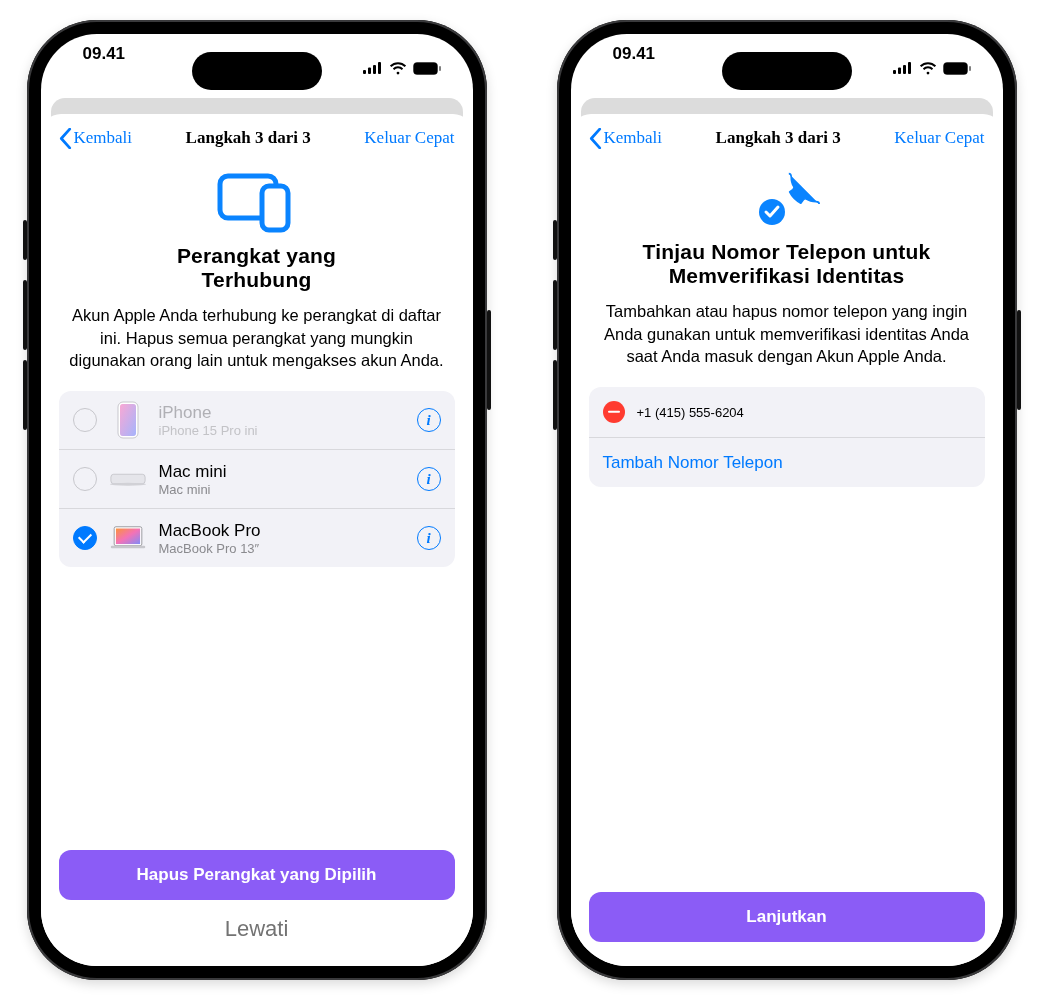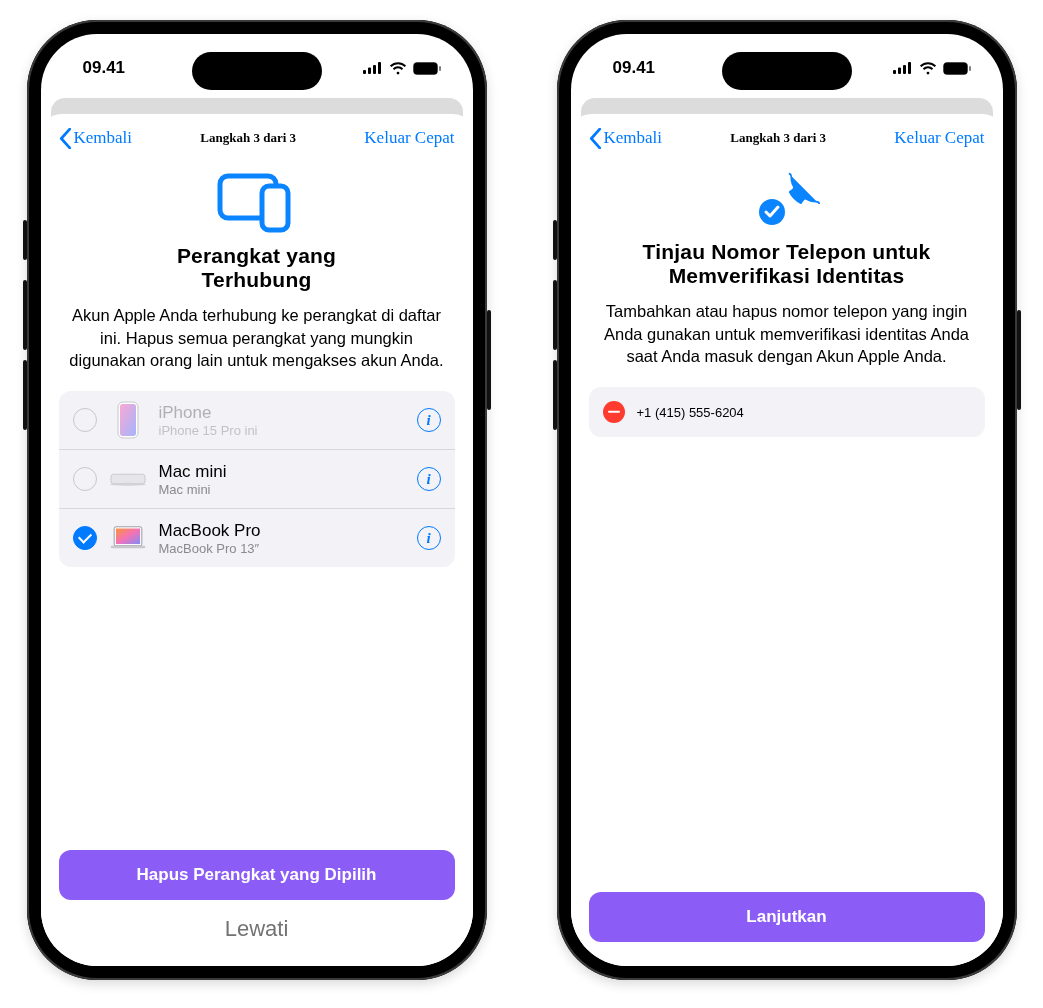--- a/index.html
+++ b/index.html
@@ -50,21 +50,20 @@
     width:130px;
     height:38px;
     background:#000;
     border-radius:20px;
     z-index:5;
   }
   .status-bar {
     height: 58px;
     display:flex;
     justify-content:space-between;
-    align-items:center;
     padding: 10px 32px 0 42px;
     font-size:17px;
     font-weight:600;
     color:#000;
   }
   .status-right { display:flex; align-items:center; gap:6px; }
   .dim-card {
     position:absolute;
     top:64px; left:10px; right:10px;
     height:22px;
@@ -92,21 +91,21 @@
     font-size:17px;
     font-family:Liberation Serif, serif;
   }
   .nav-back {
     color:#007aff;
     display:flex;
     align-items:center;
     gap:2px;
   }
   .nav-back svg { width:13px; height:21px; }
-  .nav-title { font-weight:600; font-size:13px; }
+  .nav-title { font-weight:600; font-size:17px; }
   .nav-right { color:#007aff; }
 
   .hero-icon {
     display:flex;
     justify-content:center;
     margin-top:10px;
     margin-bottom:10px;
   }
   .hero-title {
     font-size:21px;
@@ -401,20 +400,23 @@
       </div>
 
       <div class="hero-title">Tinjau Nomor Telepon untuk Memverifikasi Identitas</div>
       <div class="hero-desc">Tambahkan atau hapus nomor telepon yang ingin Anda gunakan untuk memverifikasi identitas Anda saat Anda masuk dengan Akun Apple Anda.</div>
 
       <div class="list">
         <div class="list-row">
           <div class="remove-circle"></div>
           <span class="phone-number">+1 (415) 555-6204</span>
         </div>
+        <div class="list-row">
+          <span class="add-row">Tambah Nomor Telepon</span>
+        </div>
       </div>
 
       <div class="bottom">
         <div class="primary-btn">Lanjutkan</div>
       </div>
     </div>
     <div class="home-indicator"></div>
   </div>
 </div>
 

